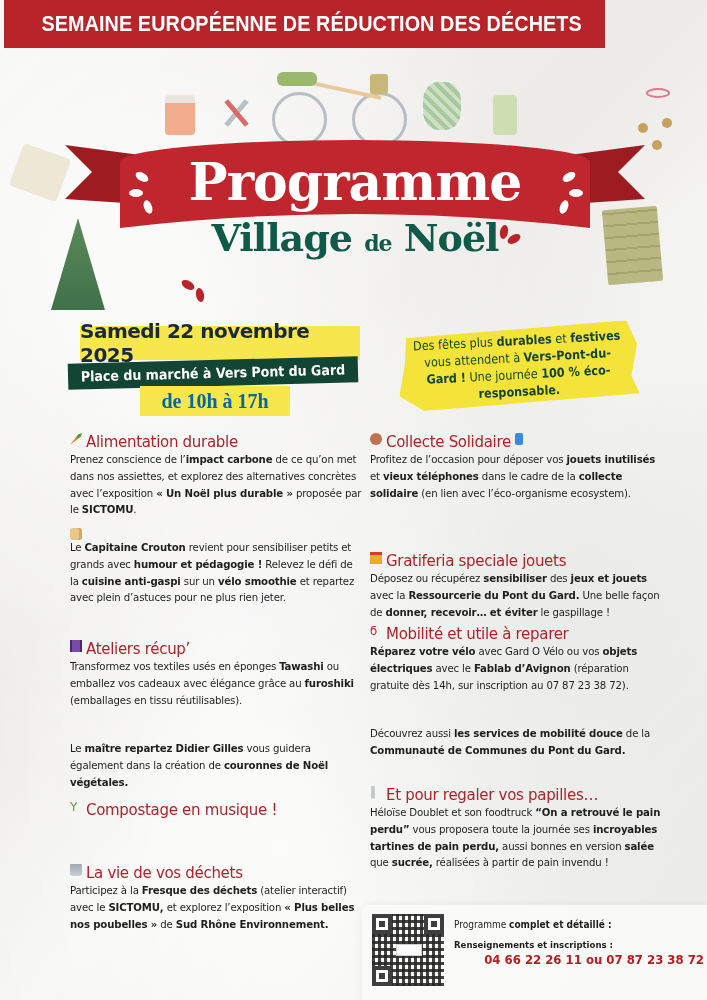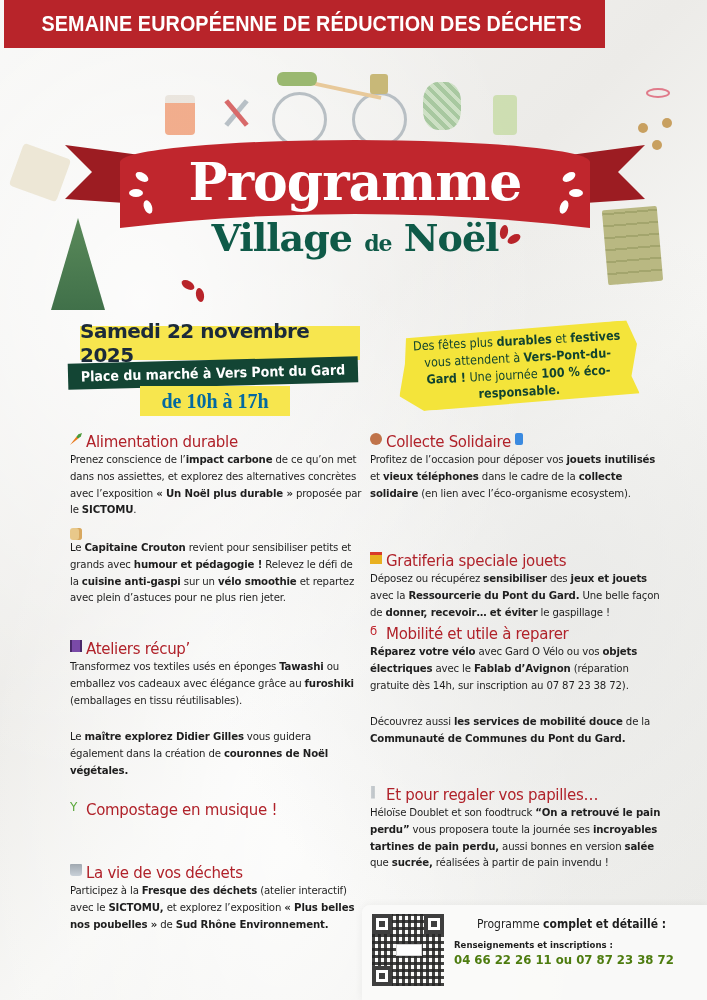--- a/index.html
+++ b/index.html
@@ -96,21 +96,21 @@
   
   .section { position: absolute; width: 292px; }
   .section h3 {
     display: flex; align-items: flex-start; gap: 4px;
     color: #b0222a; font-family: "DejaVu Sans", sans-serif; font-weight: normal;
     font-size: 15px; line-height: 19px; letter-spacing: -0.3px;
   }
   .section h3 .ico { display: inline-block; width: 12px; height: 12px; flex: none; }
   .section p { font-size: 11.3px; line-height: 16.8px; color: #1e1e1e; letter-spacing: -0.15px; }
   .section p b { font-weight: bold; }
-  .section p + p { margin-top: 20px; }
+  .section p + p { margin-top: 32px; }
 
   .ico-carrot { background: linear-gradient(45deg, #e87a1c 60%, #4c9a3a 60%); clip-path: polygon(0 100%, 70% 10%, 100% 0, 90% 30%); }
   .ico-bread { background: #e8c88a; border-radius: 3px; box-shadow: inset -3px 0 0 #d8a860; }
   .ico-spool { background: #7a4aa8; border-left: 2px solid #4a2a6a; border-right: 2px solid #4a2a6a; }
   .ico-sprout { color: #5aa83a; font-size: 12px; line-height: 12px; }
   .ico-bin { background: linear-gradient(#a0a8b0, #c8d0d8); border-radius: 1px 1px 3px 3px; }
   .ico-bear { background: #c0734a; border-radius: 50%; }
   .ico-phone { background: #3a8ae0; border-radius: 2px; width: 8px !important; height: 12px; }
   .ico-gift { background: #e8b020; border-top: 3px solid #d83a2a; }
   .ico-bike { color: #c0262d; font-size: 12px; line-height: 12px; }
@@ -127,25 +127,25 @@
     background:
       repeating-linear-gradient(90deg, #222 0 3px, transparent 3px 6px),
       repeating-linear-gradient(0deg, #222 0 3px, transparent 3px 7px);
     background-blend-mode: multiply;
     opacity: 0.85;
   }
   .qr-finder { position: absolute; width: 20px; height: 20px; border: 4px solid #1e1e1e; background: #fff; }
   .qr-finder::after { content: ""; position: absolute; left: 3px; top: 3px; width: 6px; height: 6px; background: #1e1e1e; }
   .qr-logo { position: absolute; left: 24px; top: 30px; width: 26px; height: 12px; background: #fff; border: 1px solid #ccc; }
   .footer-text { position: absolute; left: 92px; top: 12px; width: 250px; }
-  .footer-line1 { font-size: 12px; color: #1e1e1e; line-height: 15px; margin-left: 23px; }
+  .footer-line1 { font-size: 10px; color: #1e1e1e; line-height: 15px; }
   .footer-line1 b { font-weight: bold; }
   .footer-url { font-size: 12.5px; font-weight: bold; color: #1f8a6e; line-height: 15px; }
   .footer-label { font-size: 9.5px; font-weight: bold; color: #1e1e1e; margin-top: 6px; line-height: 14px; }
-  .footer-phone { font-size: 13px; font-weight: bold; color: #4d7c0f; line-height: 16px; }
+  .footer-phone { font-size: 13px; font-weight: bold; color: #b91c1c; line-height: 16px; text-align: right; }
 </style>
 </head>
 <body>
 
 <div class="top-banner">
   <span>SEMAINE EUROPÉENNE DE RÉDUCTION DES DÉCHETS</span>
 </div>
 
 <div class="deco" style="left:165px;top:95px;width:30px;height:40px;background:linear-gradient(#e8e2da 0 20%, #f0a07a 20%);border-radius:4px;opacity:.85"></div>
 <div class="deco" style="left:222px;top:97px;width:30px;height:32px;">
@@ -229,21 +229,21 @@
     </h3>
   <p class="rich"><span>Le </span><b>Capitaine Crouton</b><span> revient pour sensibiliser petits et grands avec </span><b>humour et pédagogie !</b><span> Relevez le défi de la </span><b>cuisine anti-gaspi</b><span> sur un </span><b>vélo smoothie</b><span> et repartez avec plein d’astuces pour ne plus rien jeter.</span></p>
 </div>
 
 <div class="section" style="left:70px;top:640px;">
   <h3>
       <span class="ico ico-spool"></span>
       <span>Ateliers récup’</span>
     </h3>
   <p class="rich"><span>Transformez vos textiles usés en éponges </span><b>Tawashi</b><span> ou emballez vos cadeaux avec élégance grâce au </span><b>furoshiki</b><span> (emballages en tissu réutilisables).</span></p>
-  <p class="rich"><span> Le </span><b>maître explorez Didier Gilles</b><span> vous guidera également dans la création de </span><b>couronnes de Noël végétales.</b></p>
+  <p class="rich"><span> Le </span><b>maître repartez Didier Gilles</b><span> vous guidera également dans la création de </span><b>couronnes de Noël végétales.</b></p>
 </div>
 
 <div class="section" style="left:70px;top:801px;">
   <h3>
       <span class="ico ico-sprout">Y</span>
       <span>Compostage en musique !</span>
     </h3>
 </div>
 
 <div class="section" style="left:70px;top:864px;">

